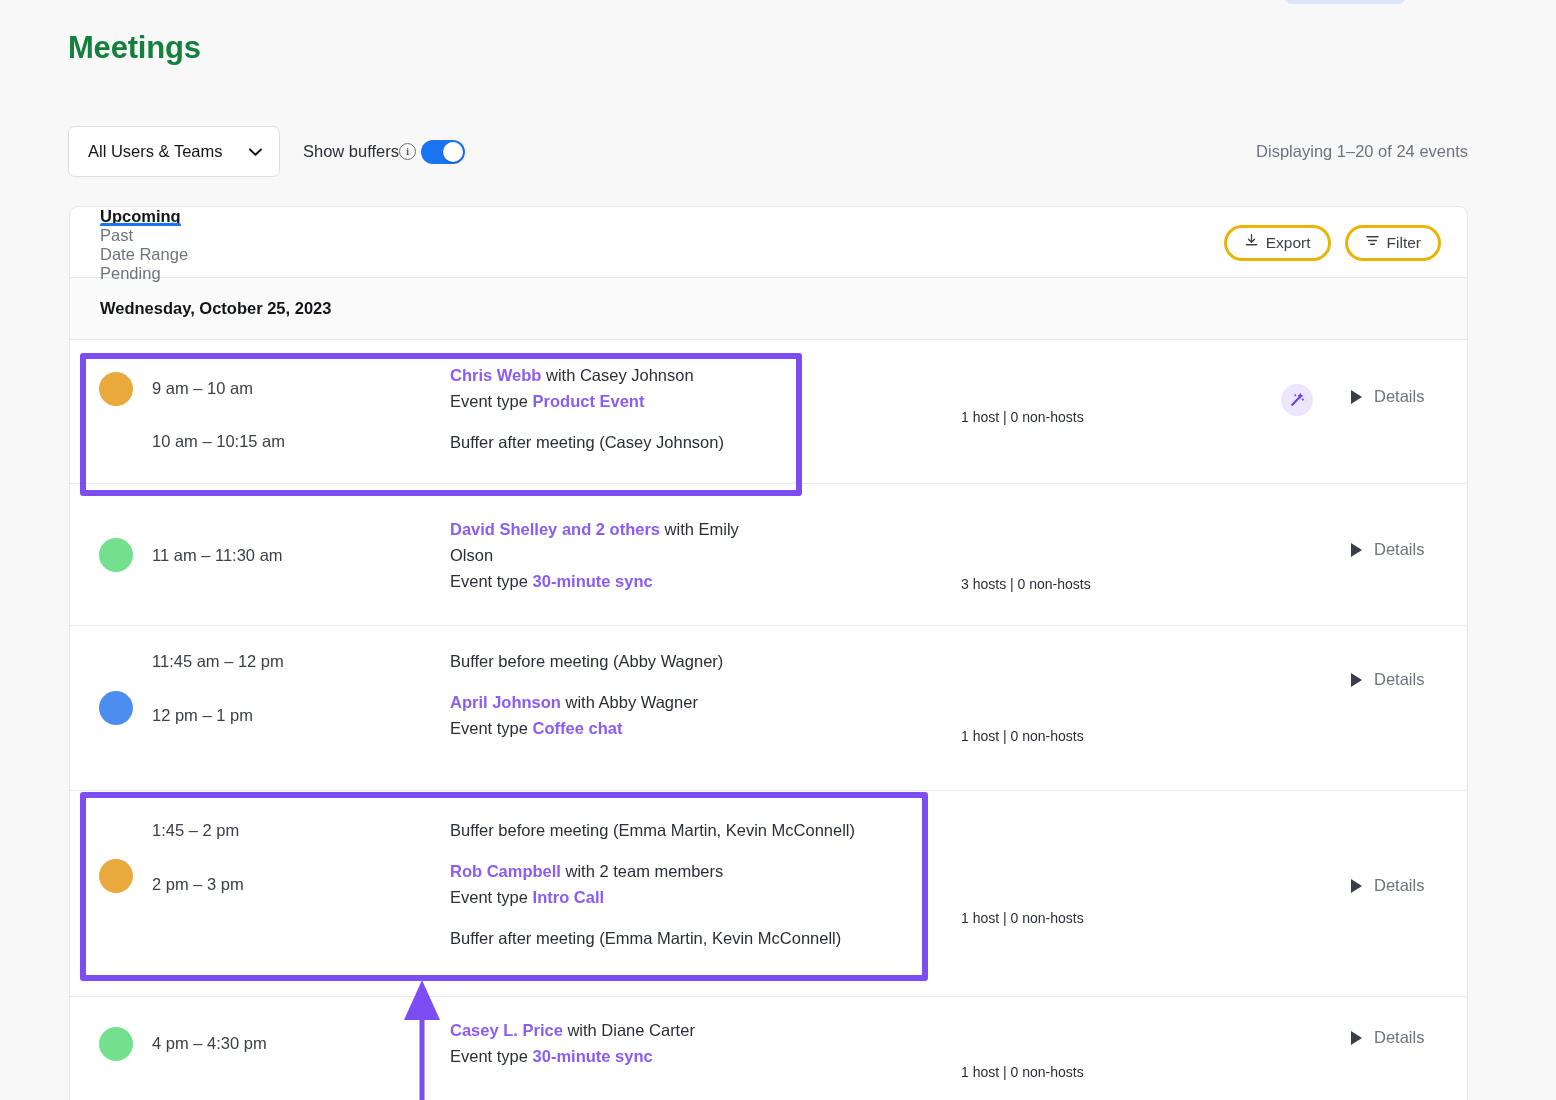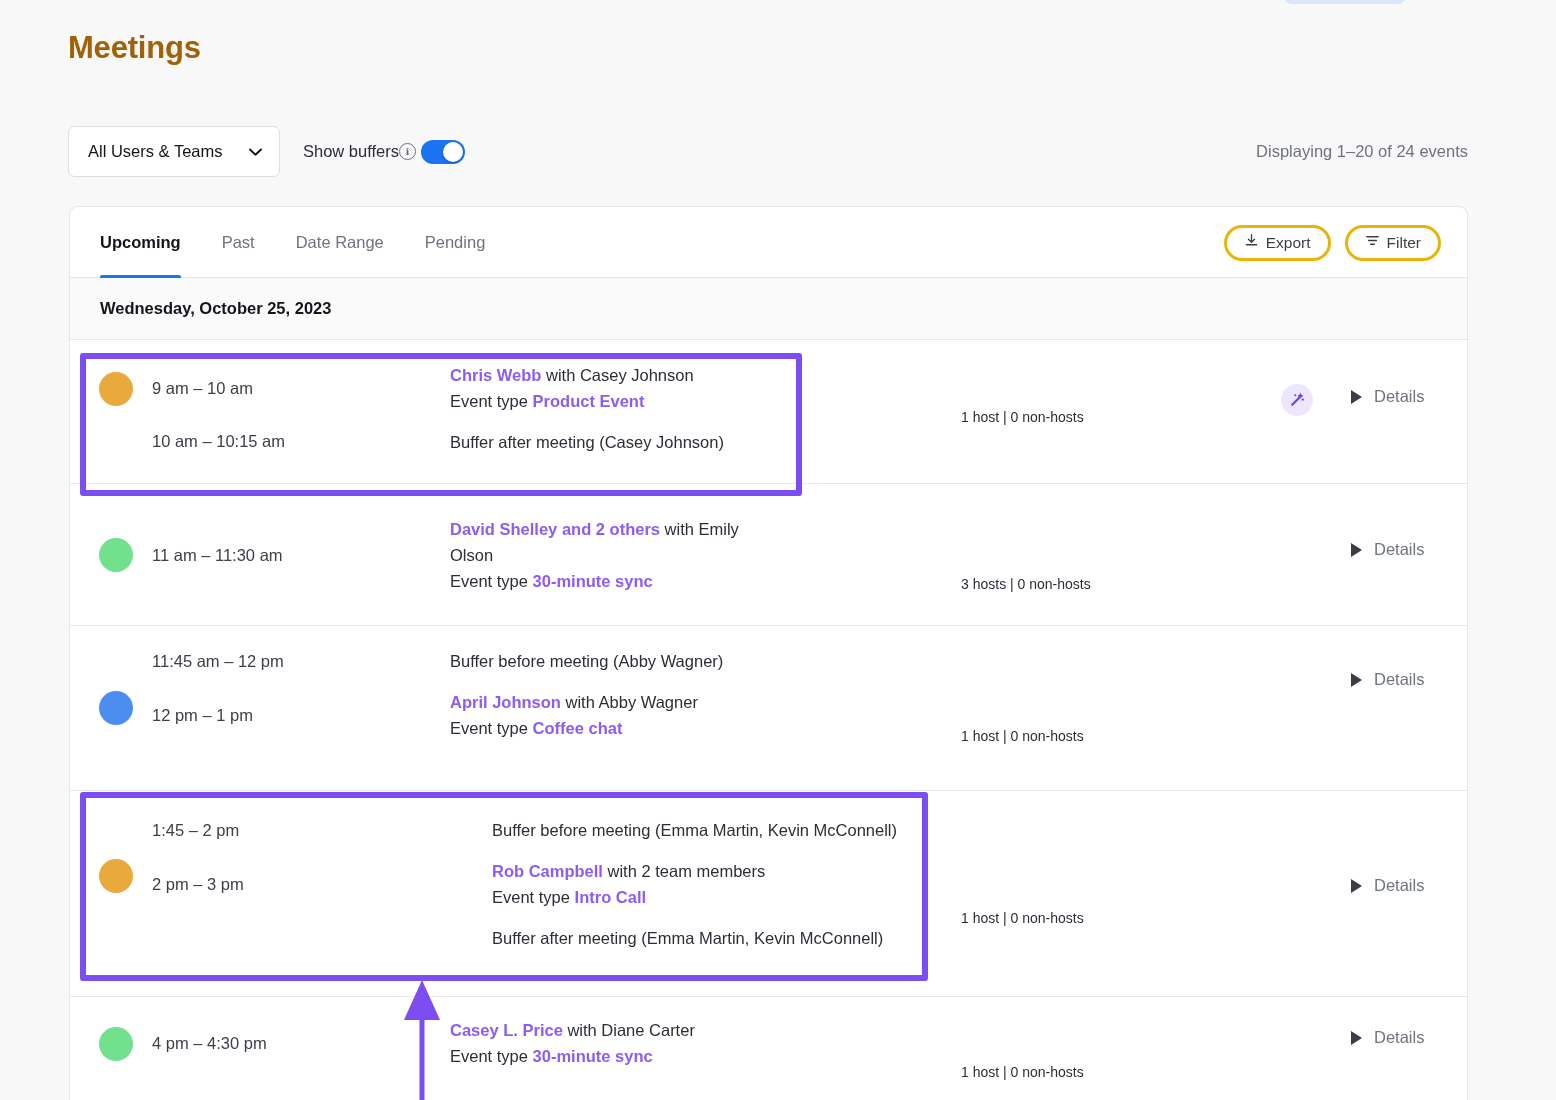--- a/index.html
+++ b/index.html
@@ -14,21 +14,21 @@
 
   
   .top-stub {
     position: absolute; top: -24px; left: 1284px;
     width: 122px; height: 28px;
     background: #dce6fb; border-radius: 8px;
   }
 
   .page-title {
     position: absolute; left: 68px; top: 30px;
-    font-size: 31px; font-weight: bold; color: #a16207;
+    font-size: 31px; font-weight: bold; color: #15803d;
     letter-spacing: -0.2px;
   }
 
   
   .filterbar { position: absolute; left: 68px; top: 126px; width: 1400px; height: 52px; }
   .users-select {
     position: absolute; left: 0; top: 0;
     width: 212px; height: 51px;
     background: #ffffff; border: 1px solid #dcdee3; border-radius: 7px;
     display: flex; align-items: center; justify-content: space-between;
@@ -75,21 +75,21 @@
     border-radius: 9px;
     overflow: hidden;
   }
 
   .tabsrow {
     position: relative; height: 71px;
     border-bottom: 1px solid #e6e7ea;
     display: flex; align-items: flex-start;
     padding-left: 30px; padding-right: 26px;
   }
-  .tabs { display: flex; align-items: flex-start; height: 71px; }
+  .tabs { display: flex; align-items: flex-start; height: 71px; flex-direction: column; }
   .tab {
     position: relative; height: 71px;
     display: flex; align-items: center;
     font-size: 16.5px; color: #6f737c; cursor: pointer;
     margin-right: 41px;
   }
   .tab.active { color: #13151a; font-weight: bold; }
   .tab.active::after {
     content: ""; position: absolute; left: 0; right: 0; bottom: 0;
     height: 3.5px; background: #1a73f0; border-radius: 2px 2px 0 0;
@@ -325,21 +325,21 @@
     </div>
 
     <div class="evrow" style="height:206px;">
       <div class="col-dot">
         <div class="dot" style="top:68px;background:#e9a93c;"></div>
       </div>
       <div class="col-time" style="padding-top:26px;">
         <div class="line time">1:45 – 2 pm</div>
         <div class="line time" style="margin-top:28px;">2 pm – 3 pm</div>
       </div>
-      <div class="col-desc" style="padding-top:26px;margin-left:42px;">
+      <div class="col-desc" style="padding-top:26px;">
         <div class="line">Buffer before meeting (Emma Martin, Kevin McConnell)</div>
         <div class="line" style="margin-top:15px;">
           <b>Rob Campbell</b><span> with 2 team members</span>
         </div>
         <div class="line">
           <span>Event type </span><b>Intro Call</b>
         </div>
         <div class="line" style="margin-top:15px;">Buffer after meeting (Emma Martin, Kevin McConnell)</div>
       </div>
       <div class="col-hosts">

